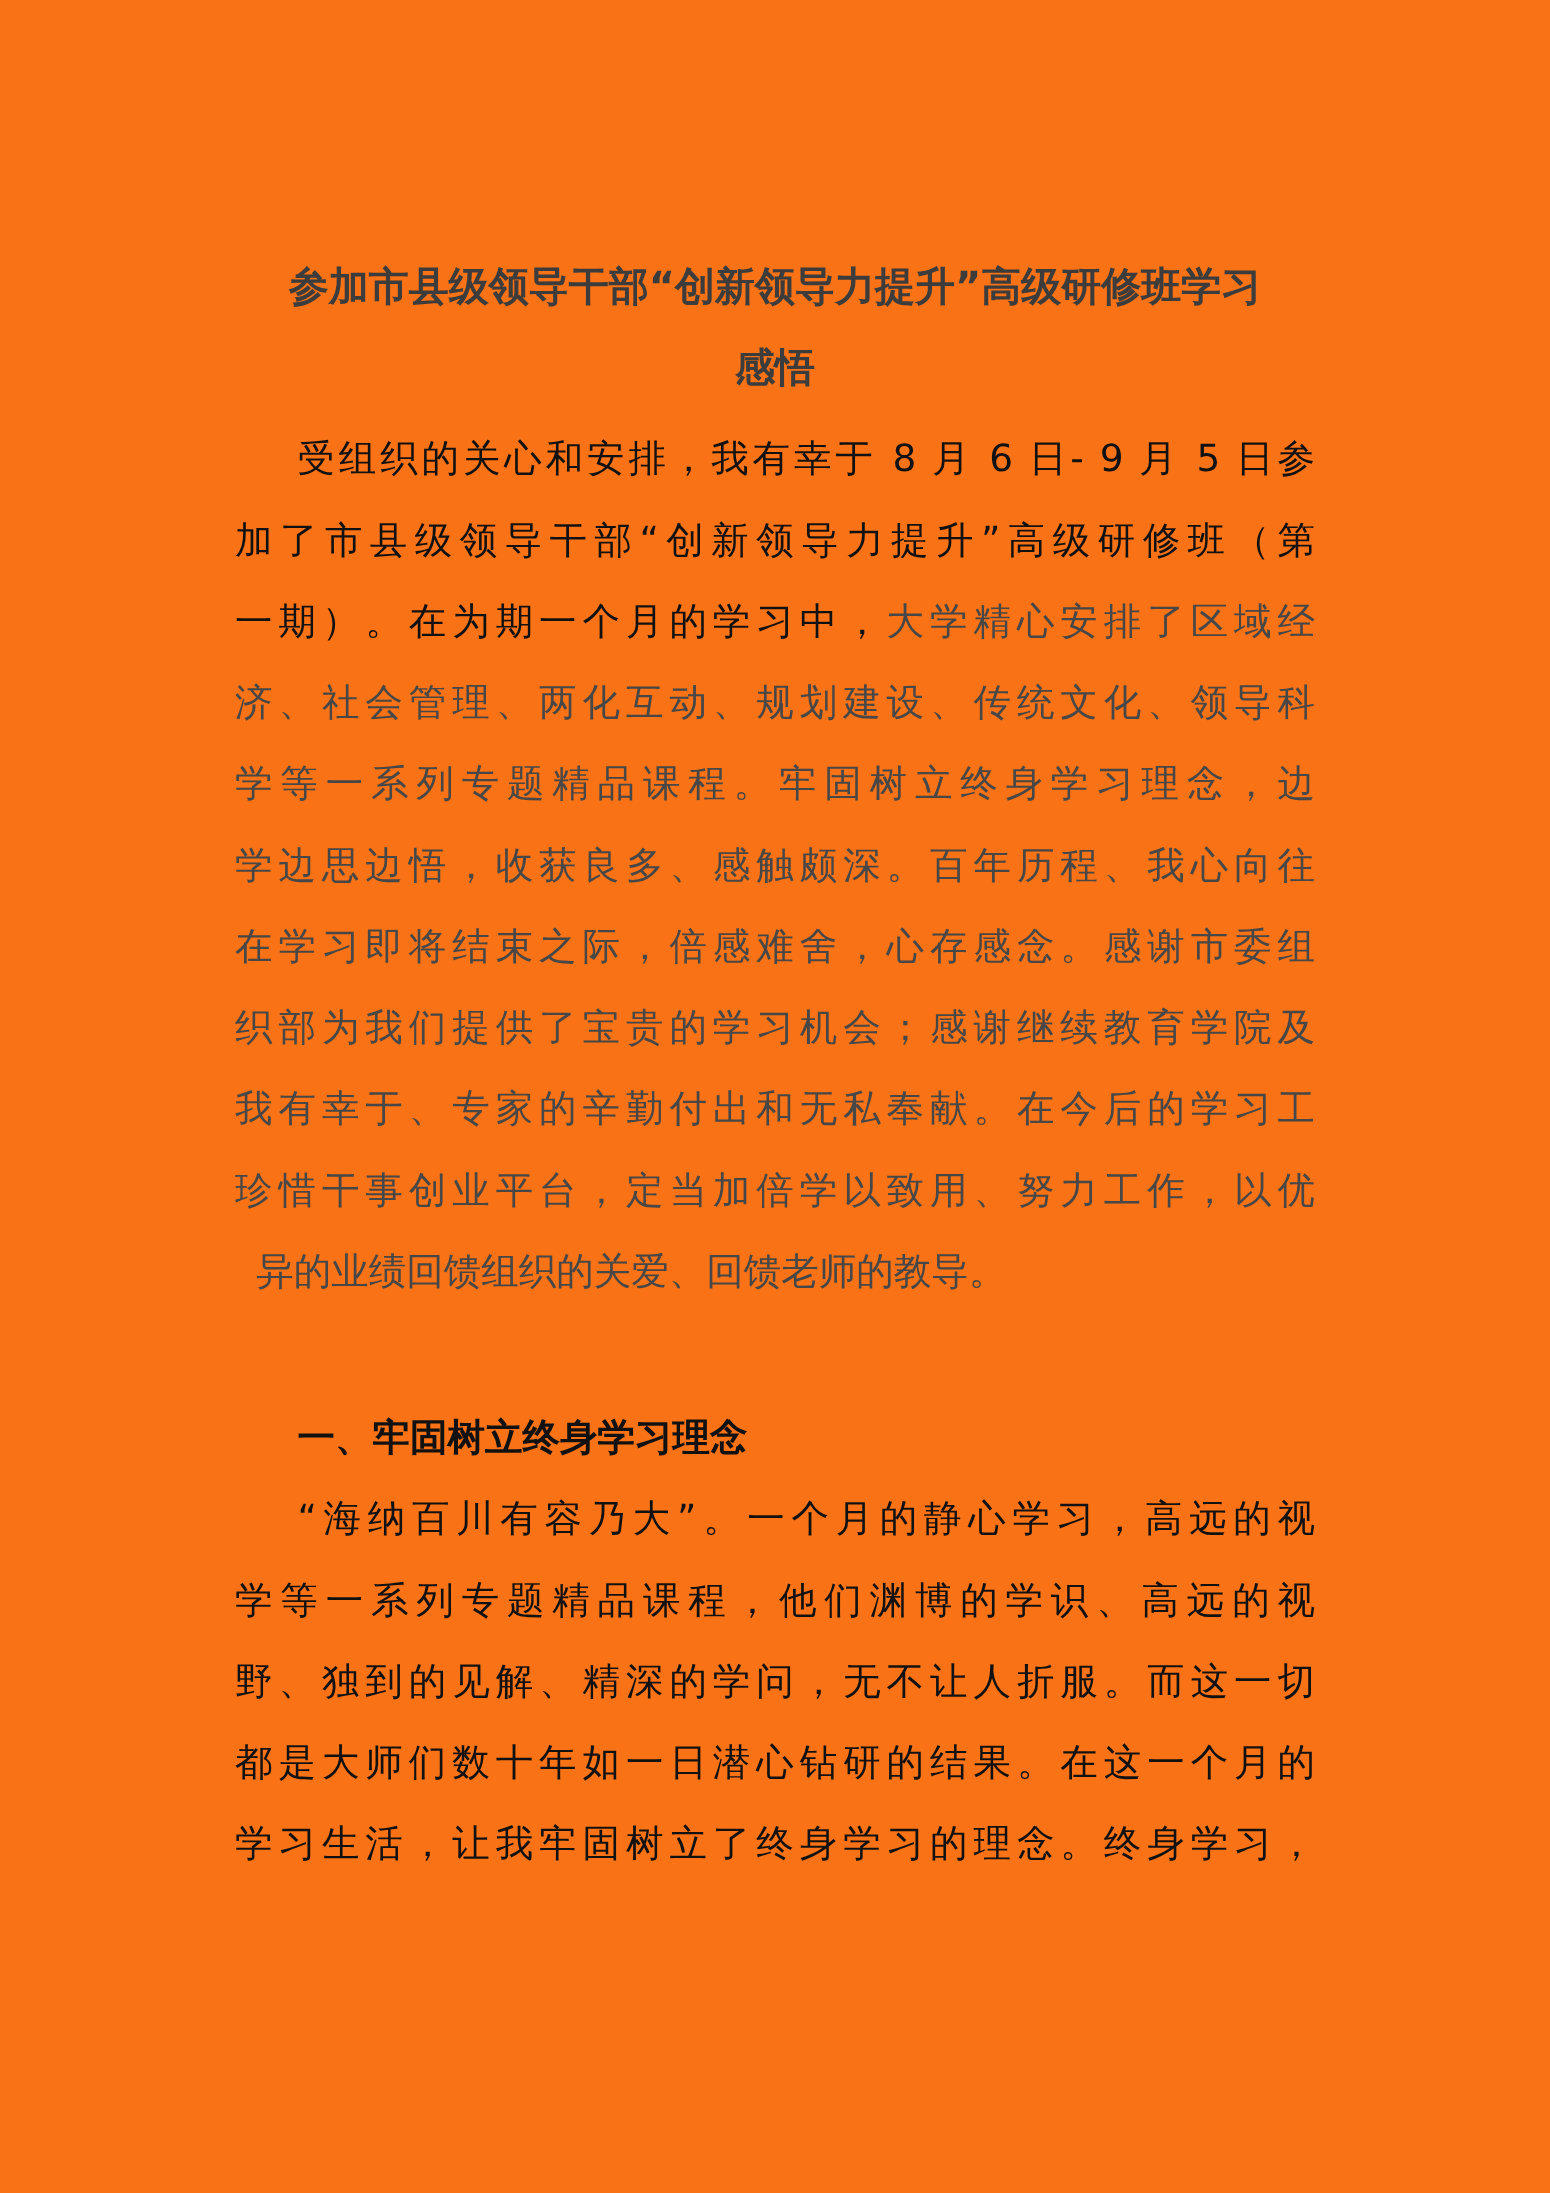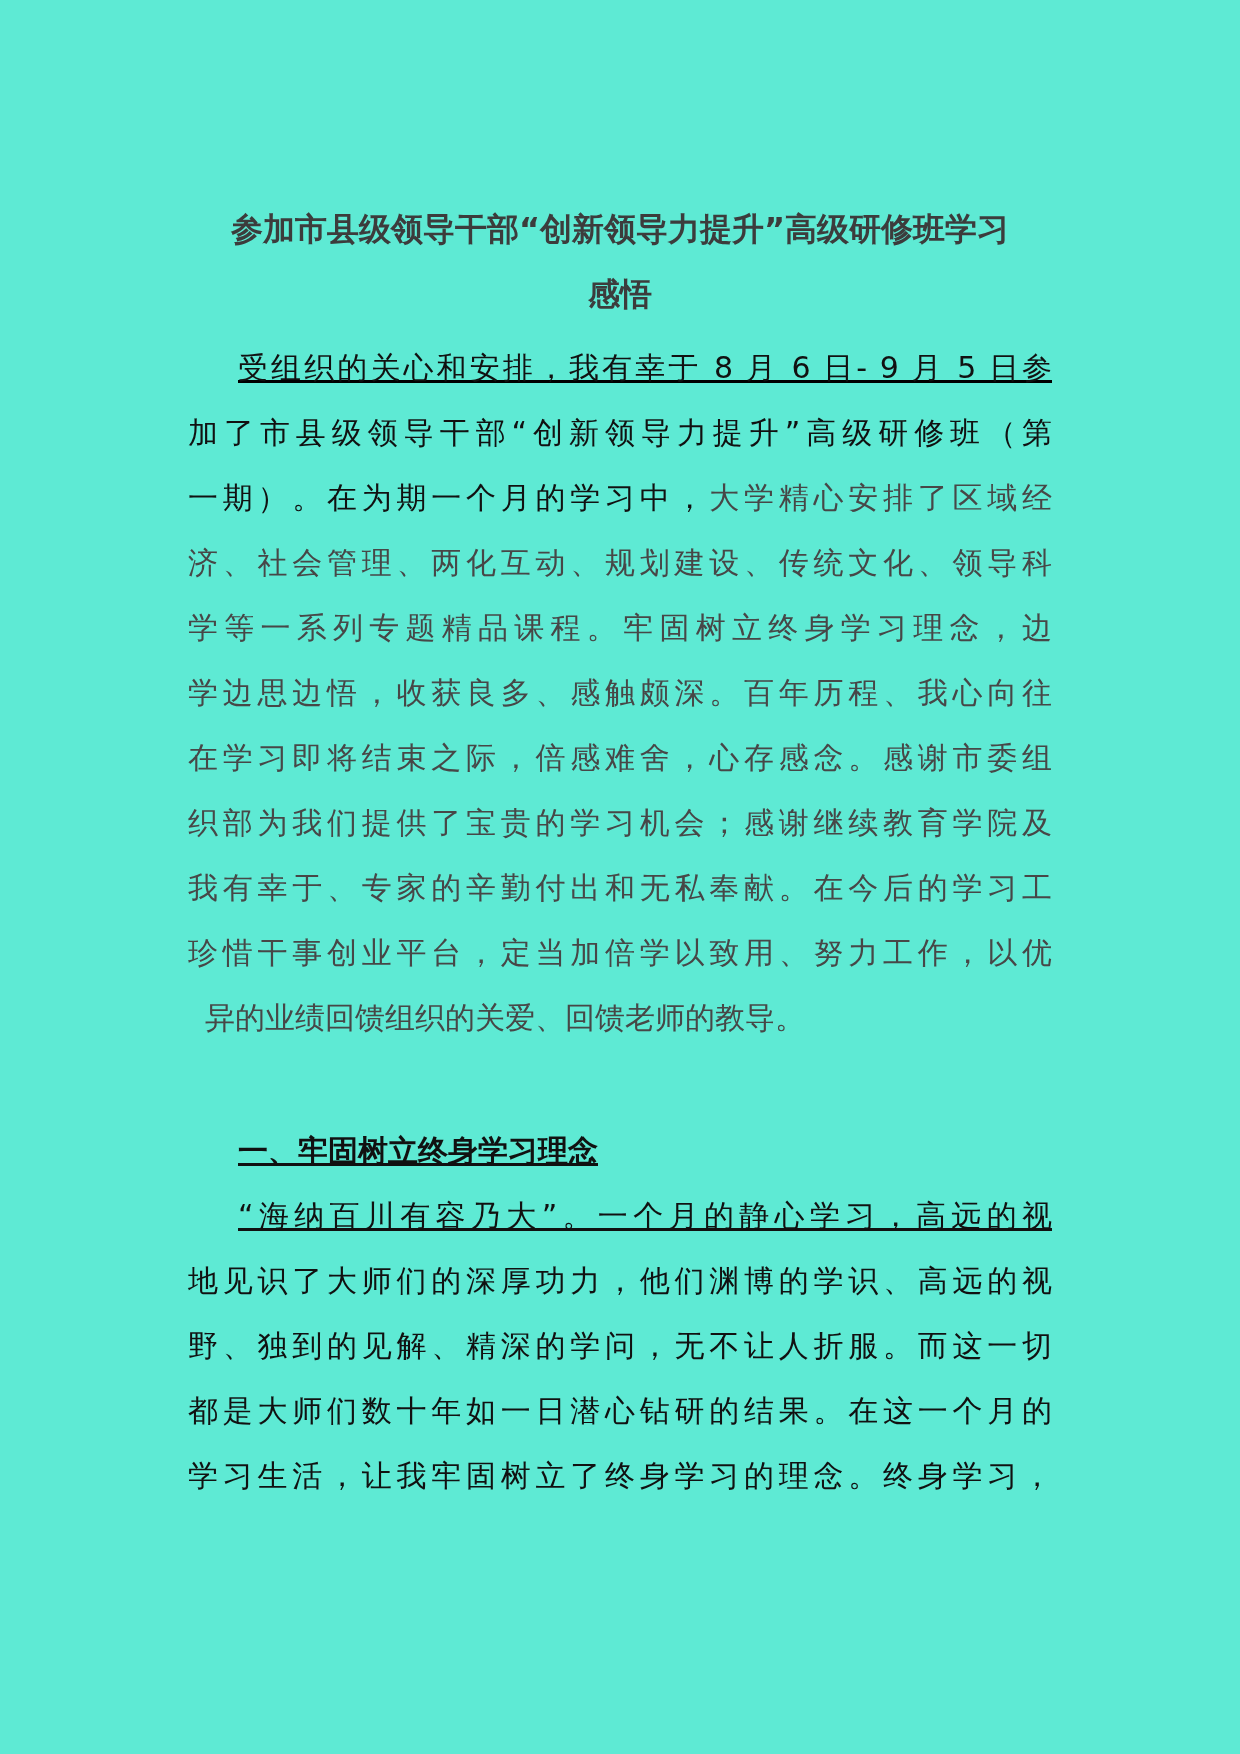--- a/index.html
+++ b/index.html
@@ -12,21 +12,21 @@
       height: 1754px;
       position: relative;
       overflow: hidden;
       font-family: "DejaVu Sans", "Liberation Sans", sans-serif;
     }
     .page {
       position: absolute;
       left: 0; top: 0;
       width: 1240px;
       height: 1754px;
-      background: #5eead4;
+      background: #f97316;
     }
     .title {
       position: absolute;
       left: 188px;
       width: 864px;
       text-align: center;
       font-weight: bold;
       font-size: 32px;
       color: #3c3c3c;
       line-height: 65px;
@@ -51,21 +51,20 @@
       text-align: justify;
       text-align-last: justify;
       letter-spacing: 0px;
     }
     .line.last {
       text-align-last: left;
       margin-left: 17px;
     }
     .line.indent {
       padding-left: 50px;
-      text-decoration: underline;
     }
     .black { color: #111111; }
     .gray  { color: #474747; }
     .heading {
       font-weight: bold;
       color: #111111;
       text-align-last: left;
     }
   </style>
 </head>
@@ -88,19 +87,19 @@
     <span class="line gray">在学习即将结束之际，倍感难舍，心存感念。感谢市委组</span>
     <span class="line gray">织部为我们提供了宝贵的学习机会；感谢继续教育学院及</span>
     <span class="line gray">我有幸于、专家的辛勤付出和无私奉献。在今后的学习工</span>
     <span class="line gray">珍惜干事创业平台，定当加倍学以致用、努力工作，以优</span>
     <span class="line gray last">异的业绩回馈组织的关爱、回馈老师的教导。</span>
   </div>
 
   <div class="body-block" style="top:1118px;">
     <span class="line indent heading">一、牢固树立终身学习理念</span>
     <span class="line indent black">“海纳百川有容乃大”。一个月的静心学习，高远的视</span>
-    <span class="line black">地见识了大师们的深厚功力，他们渊博的学识、高远的视</span>
+    <span class="line black">学等一系列专题精品课程，他们渊博的学识、高远的视</span>
     <span class="line black">野、独到的见解、精深的学问，无不让人折服。而这一切</span>
     <span class="line black">都是大师们数十年如一日潜心钻研的结果。在这一个月的</span>
     <span class="line black">学习生活，让我牢固树立了终身学习的理念。终身学习，</span>
   </div>
 
 </div>
 
 </body></html>

